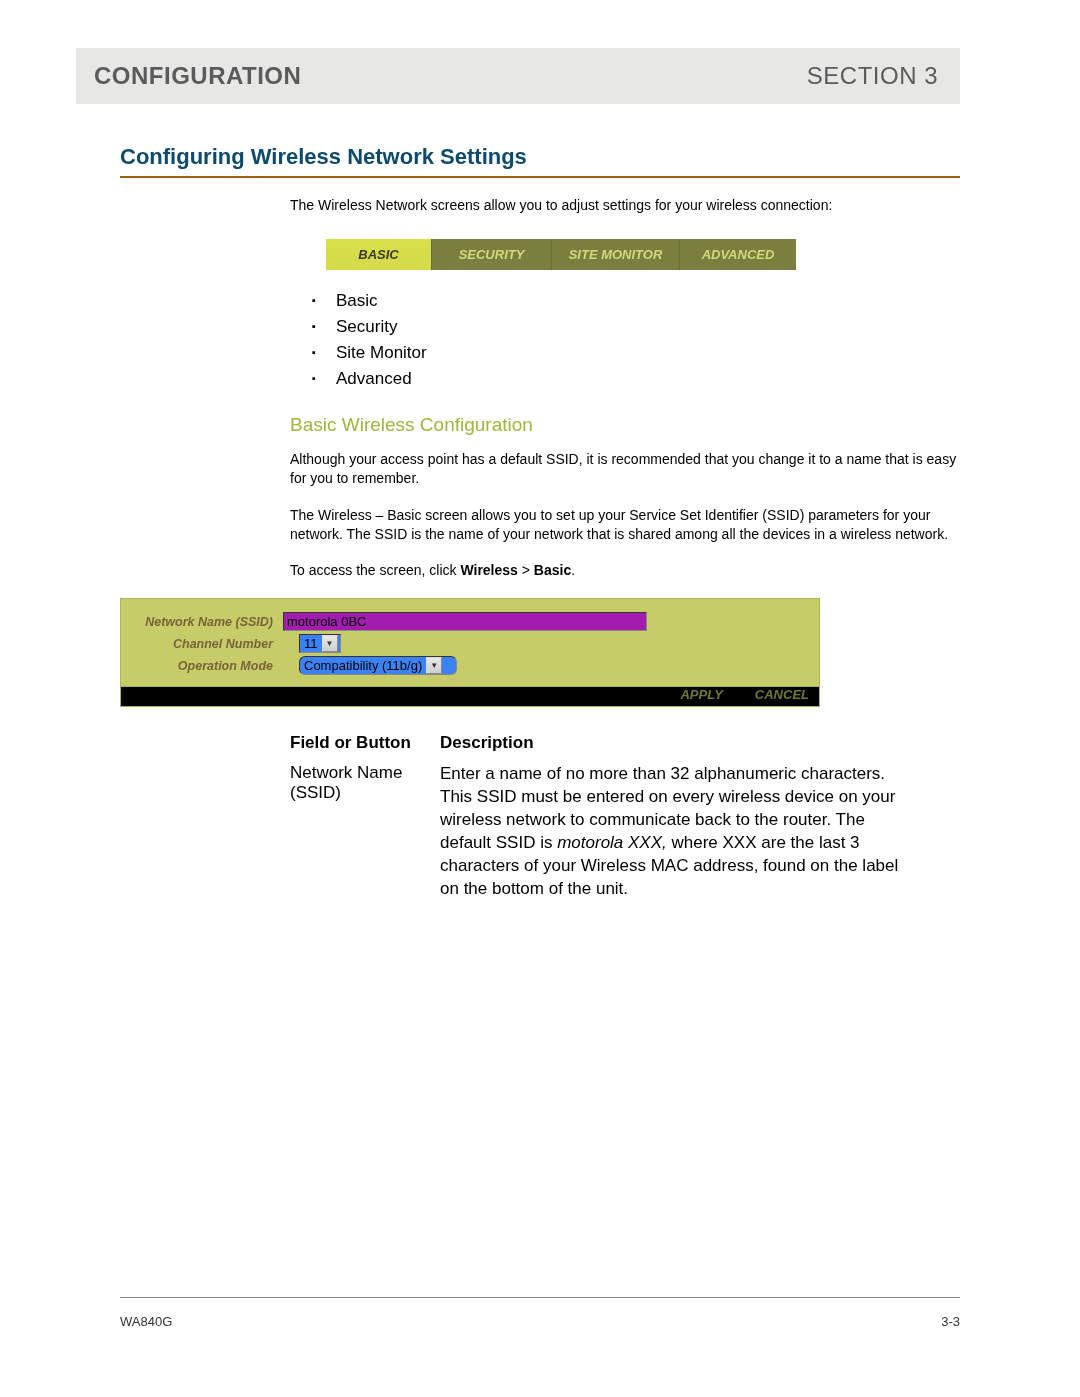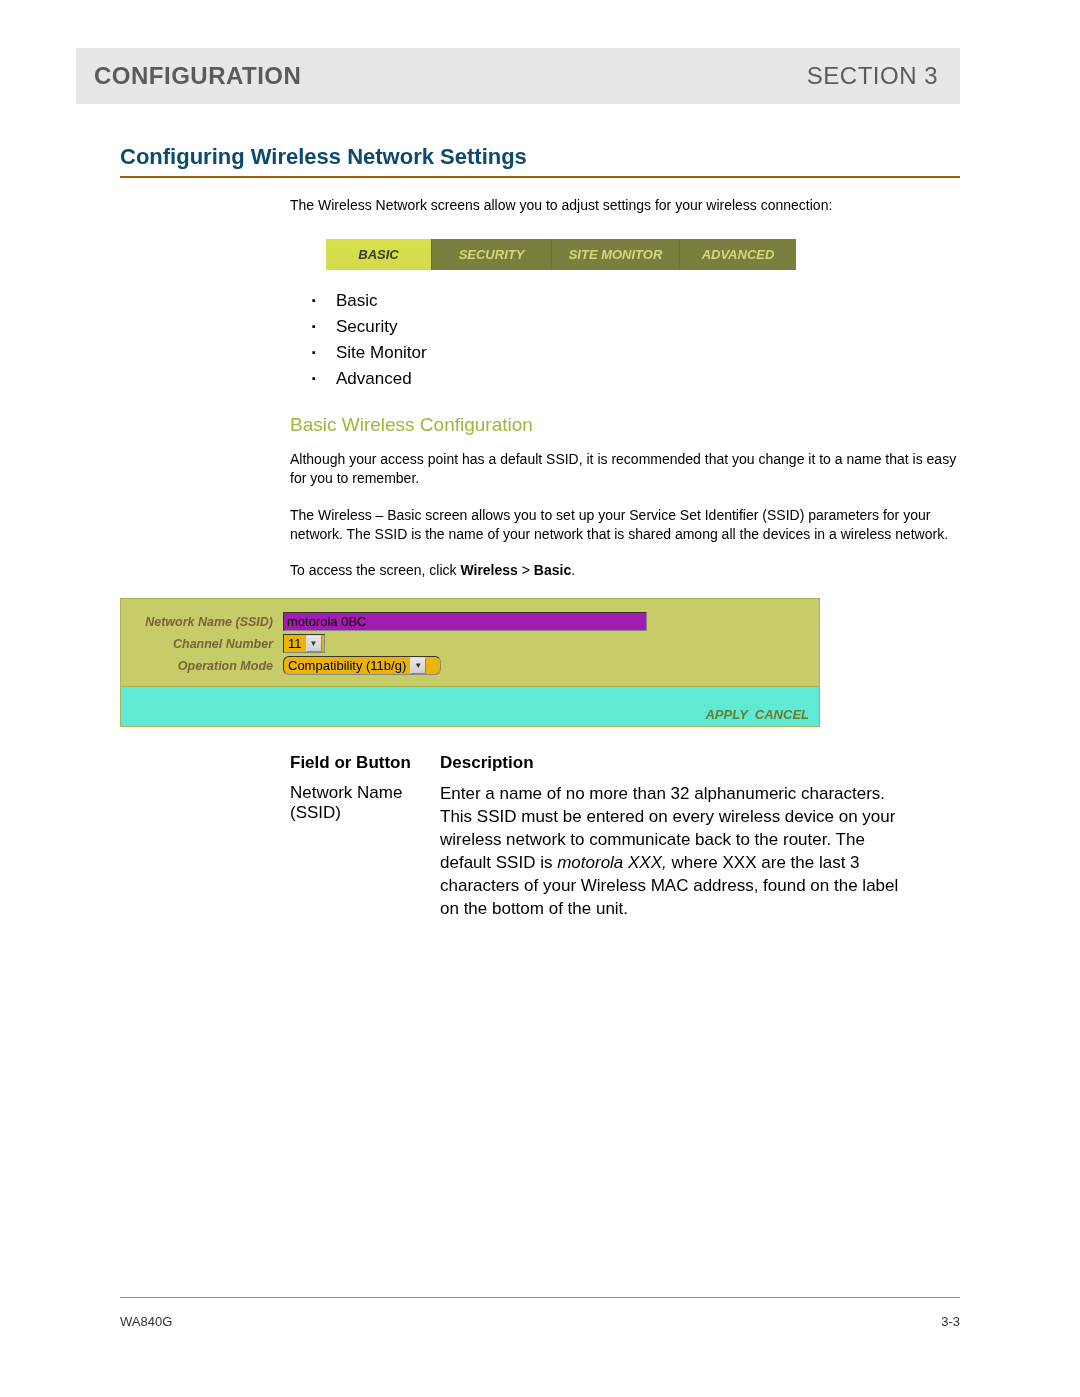--- a/index.html
+++ b/index.html
@@ -133,46 +133,47 @@
     font-size: 13px;
     background: #a21caf;
     border: 1px inset #888;
     padding: 8px 3px;
     height: 19px;
   }
   .ssid-input { width: 364px; }
   .select-wrap {
     display: inline-flex;
     align-items: center;
-    background: #eab308;
+    background: #3b82f6;
     border: 1px inset #888;
     height: 19px;
     font-size: 13px;
+    margin-left: 16px;
   }
   .select-wrap span:first-child { padding: 0 4px; }
   .select-btn {
     width: 16px; height: 17px;
     background: linear-gradient(#e8e8e8,#cfcfcf);
     border: 1px outset #ddd;
     display:flex; align-items:center; justify-content:center;
     font-size: 8px; color:#333;
   }
   .mac-value {
     font-style: italic;
     font-weight: bold;
     color: #3a3a1a;
     font-size: 12.5px;
   }
   .form-footer {
-    background: #5eead4;
+    background: #000000;
     border-top: 1px solid #aab04e;
-    padding: 20px 10px 4px 10px;
+    padding: 0 10px 4px 10px;
     display: flex;
     justify-content: flex-end;
-    gap: 7px;
+    gap: 32px;
   }
   .form-footer span {
     font-style: italic;
     font-weight: bold;
     color: #6e7a2e;
     font-size: 13px;
   }
   .desc-table {
     margin: 26px 0 0 170px;
     font-size: 17px;

